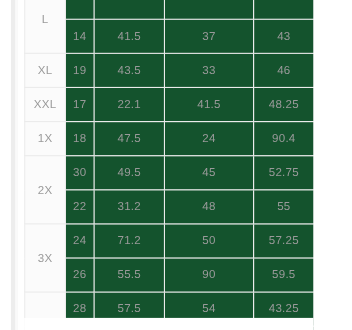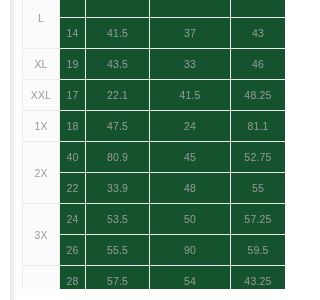--- a/index.html
+++ b/index.html
@@ -151,41 +151,41 @@
           <td>22.1</td>
           <td>41.5</td>
           <td>48.25</td>
         </tr>
 
         <tr>
           <td class="size-label">1X</td>
           <td>18</td>
           <td>47.5</td>
           <td>24</td>
-          <td>81.1</td>
+          <td>90.4</td>
         </tr>
 
         <tr>
           <td class="size-label" rowspan="2">2X</td>
-          <td>40</td>
-          <td>80.9</td>
+          <td>30</td>
+          <td>49.5</td>
           <td>45</td>
           <td>52.75</td>
         </tr>
         <tr>
           <td>22</td>
-          <td>33.9</td>
+          <td>31.2</td>
           <td>48</td>
           <td>55</td>
         </tr>
 
         <tr>
           <td class="size-label" rowspan="2">3X</td>
           <td>24</td>
-          <td>53.5</td>
+          <td>71.2</td>
           <td>50</td>
           <td>57.25</td>
         </tr>
         <tr>
           <td>26</td>
           <td>55.5</td>
           <td>90</td>
           <td>59.5</td>
         </tr>
 

